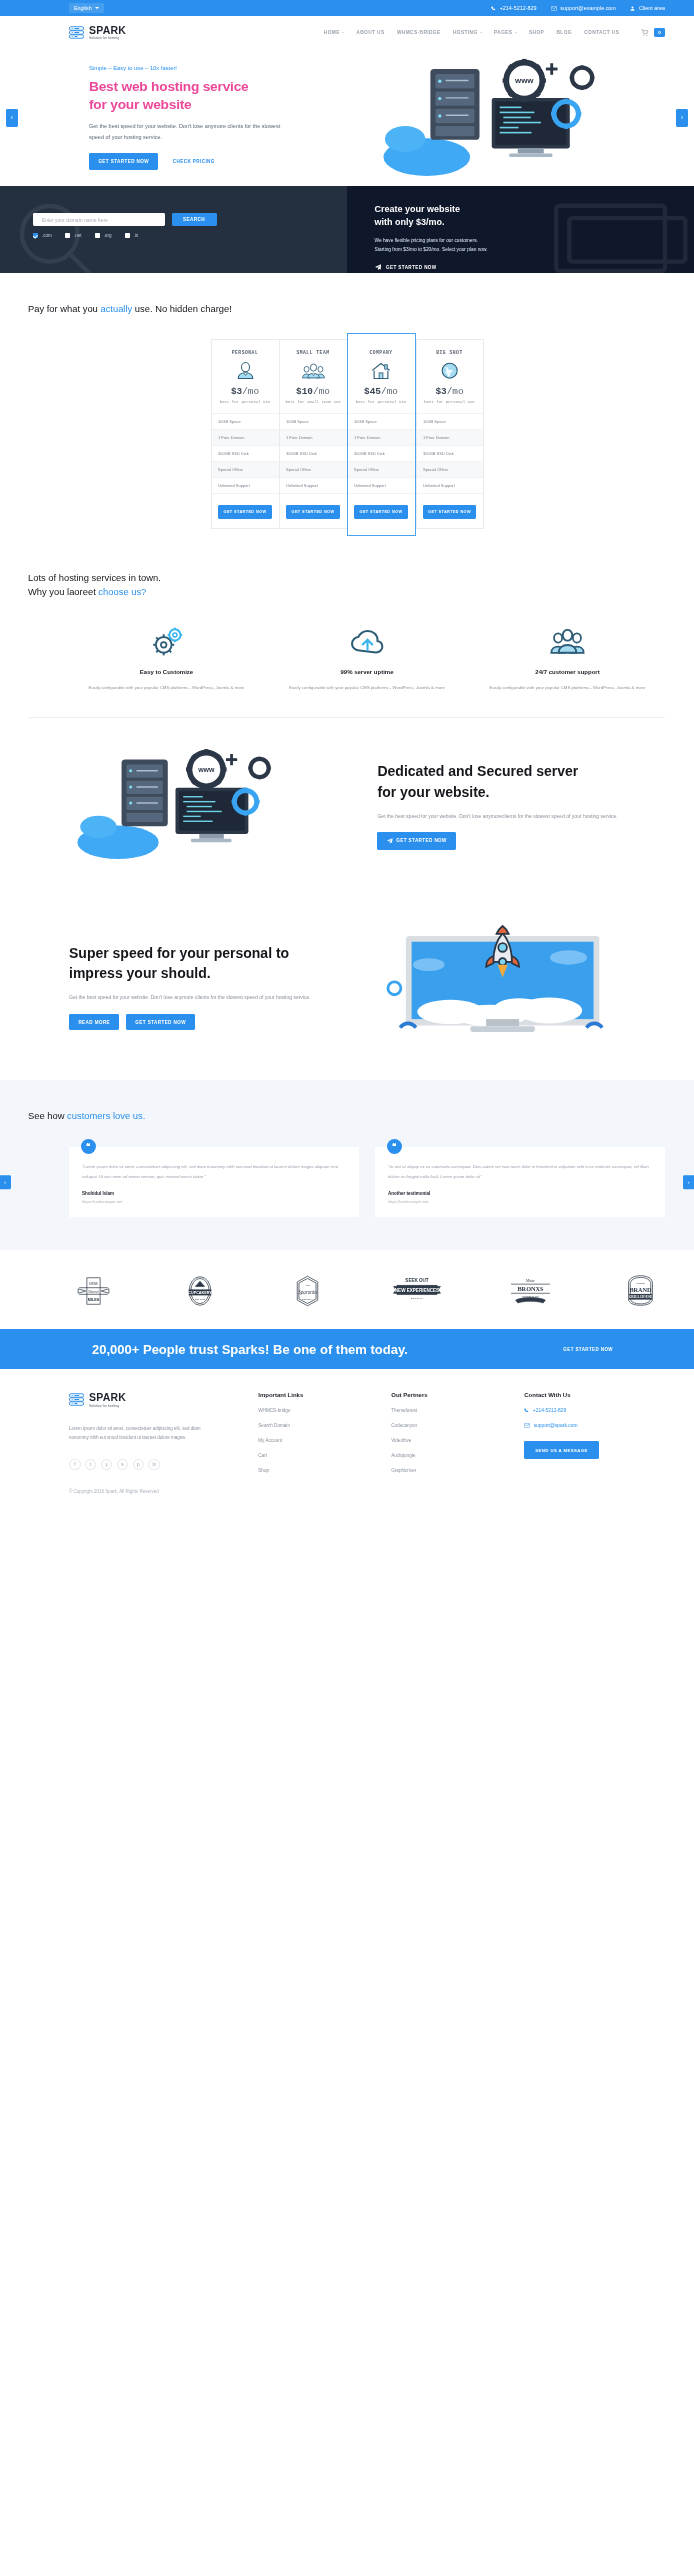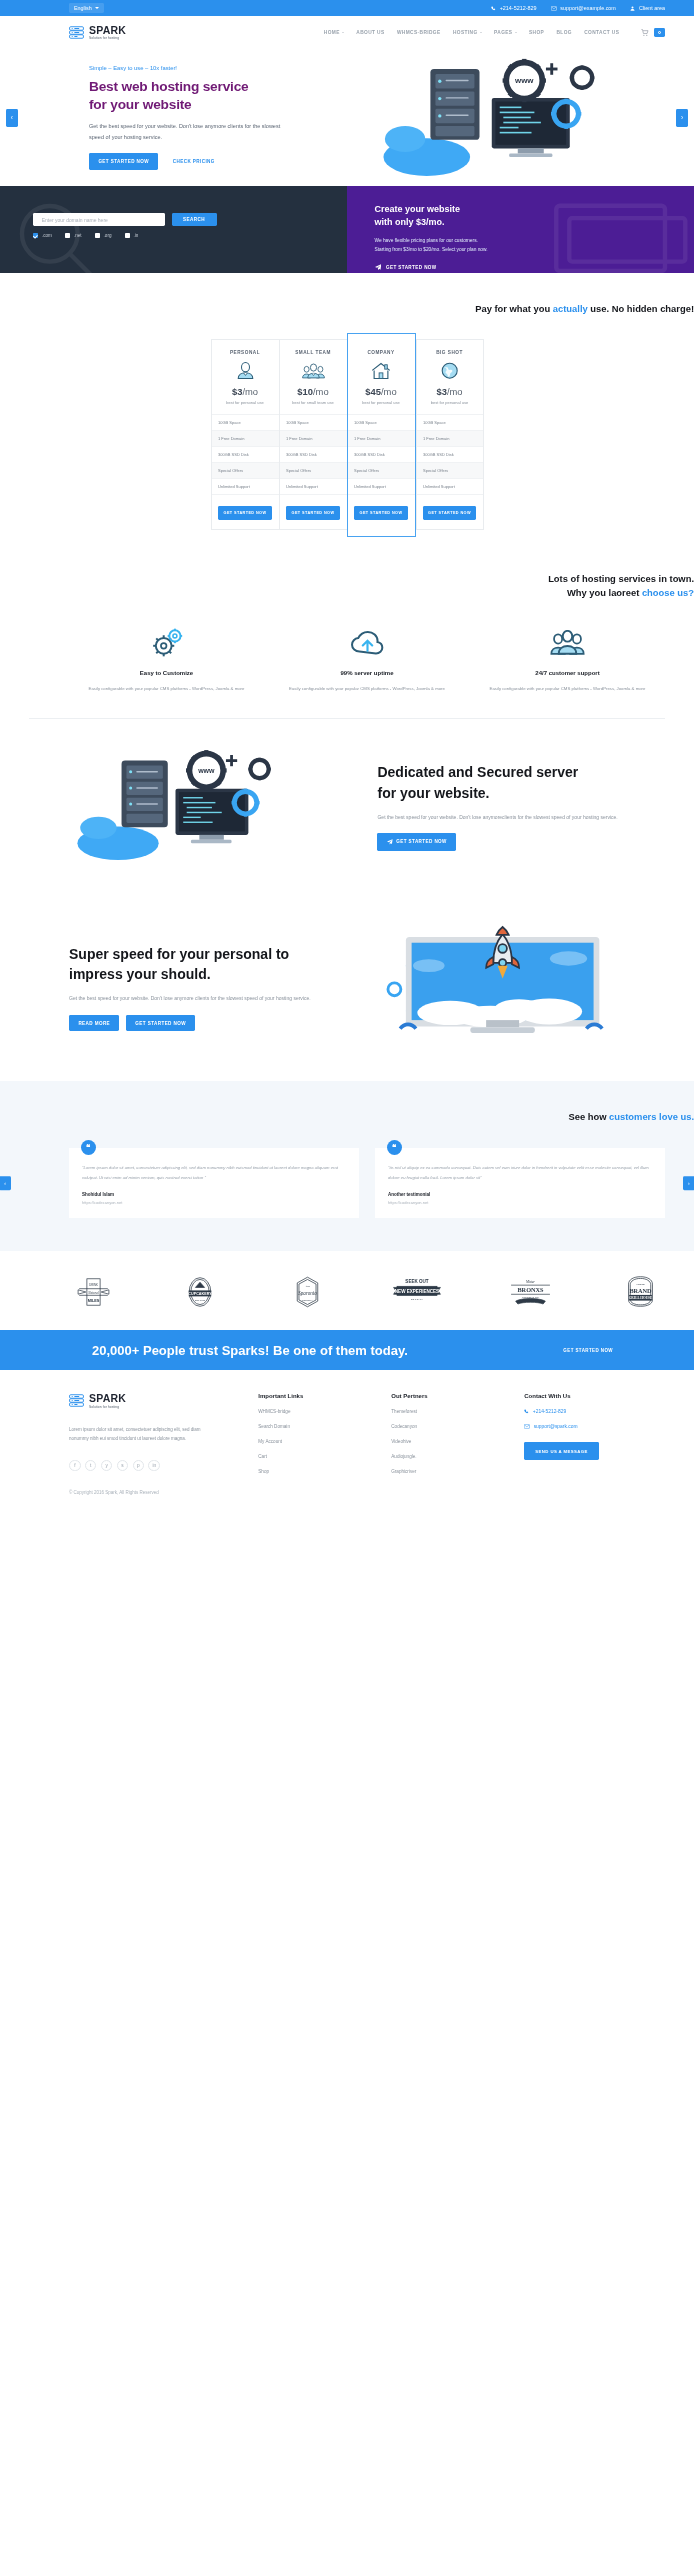--- a/index.html
+++ b/index.html
@@ -52,21 +52,21 @@
   .nav-icons { margin-left: 9.4px; display:flex; align-items:center; gap:5px; }
   .cart-ico { color: #8a929c; }
   .sq-btn { width: 11px; height: 9.4px; background: #2b90ed; border-radius: 1.4px; display:flex; align-items:center; justify-content:center; cursor:pointer;}
   .sq-btn .dot { width: 3.6px; height:3.6px; border:0.9px solid #fff; border-radius:50%; }
 
   
   .hero { position: relative; height: 137px; background: #fff; overflow: hidden; }
   .hero .wrap { display:flex; align-items:center; height: 137px; }
   .hero-left { width: 268px; padding-left: 20px; }
   .hero-kicker { color: #2b90ed; font-size: 5.8px; margin-bottom: 7.2px; }
-  .hero-title { font-size: 13.7px; font-weight: 700; line-height: 1.28; color: #701a75; letter-spacing: -0.2px; }
+  .hero-title { font-size: 13.7px; font-weight: 700; line-height: 1.28; color: #ec4899; letter-spacing: -0.2px; }
   .hero-desc { font-size: 5.5px; color: #5b6573; line-height: 1.9; margin-top: 8px; width: 192px;}
   .hero-btns { display:flex; align-items:center; gap: 14.5px; margin-top: 11px; }
   .btn-primary {
     background: #2b90ed; color: #fff; font-size: 4.6px; font-weight: 700;
     letter-spacing: 0.4px; padding: 5.8px 9.4px; border: none; border-radius: 1.4px; cursor: pointer;
     display:inline-flex; align-items:center; gap:3.6px;
   }
   .btn-link { color: #2b90ed; font-size: 4.6px; font-weight: 700; letter-spacing: 0.4px; cursor: pointer; }
   .hero-art { position: absolute; right: 7.2px; top: 7.2px; width: 311px; height: 130px; }
   .arrow-nav {
@@ -74,21 +74,21 @@
     width: 12.3px; height: 18px; background: #2b90ed; color: #fff;
     display: flex; align-items: center; justify-content: center;
     font-size: 6.5px; border-radius: 1.4px; cursor: pointer; z-index: 5;
   }
   .arrow-left { left: 5.8px; }
   .arrow-right { right: 5.8px; }
 
   
   .split { display: flex; width: 694px; height: 87px; }
   .split-dark { flex: 0 0 347px; background: #24303f; position: relative; overflow:hidden; }
-  .split-blue { flex: 1; background: #4c1d95; position: relative; overflow:hidden; }
+  .split-blue { flex: 1; background: #0f172a; position: relative; overflow:hidden; }
   .split-inner { padding: 17.4px 0 0 33px; position: relative; z-index: 2; }
   .split-h { color: #fff; font-size: 9px; font-weight: 700; line-height: 1.4; }
   .search-row { display:flex; margin-top: 9.4px; }
   .search-input {
     width: 132px; height: 13.7px; border: none; background: #fff; border-radius: 1.4px;
     padding: 0 8.7px; font-size: 5px; color: #3a4350; font-family: "Liberation Sans", sans-serif;
   }
   .search-input::placeholder { color: #a9b0b9; }
   .search-btn {
     margin-left: 6.5px; height: 13.7px; padding: 0 11.6px; background: #2b90ed; border: none;
@@ -99,27 +99,27 @@
   .tld { display:flex; align-items:center; gap:3.6px; color:#c3cad3; font-size:4.6px; cursor:pointer; }
   .cb { width: 5.4px; height: 5.4px; border-radius: 0.7px; background:#fff; display:inline-block; position:relative;}
   .cb.on { background: #2b90ed; }
   .cb.on:after { content:""; position:absolute; left:1.4px; top:0.9px; width:1.6px; height:2.9px; border:solid #fff; border-width:0 0.8px 0.8px 0; transform: rotate(45deg); }
   .blue-desc { color: #e3f0fd; font-size: 4.8px; line-height: 1.9; margin-top: 7.2px; }
   .blue-cta { display:flex; align-items:center; gap:5px; margin-top: 10px; color:#fff; font-size:4.6px; font-weight:700; letter-spacing:0.4px; cursor:pointer; }
   .ghost-shape { position:absolute; opacity:.07; }
 
   
   .section { padding: 29px 0; }
-  .sec-title { text-align:right; font-size: 9.4px; font-weight: 700; color:#15171c; line-height:1.5;padding-left:28px; }
+  .sec-title { text-align:left; font-size: 9.4px; font-weight: 400; color:#15171c; line-height:1.5;padding-left:28px; }
   .accent { color: #2b90ed; }
   .price-grid { display:flex; justify-content:center; margin-top: 23px; }
   .price-card { width: 68px; background:#fff; border:0.7px solid #e9ecef; border-right:none; }
   .price-card:last-child { border-right:0.7px solid #e9ecef; }
   .price-card.featured { border: 0.7px solid #49a3f1; width: 69px; margin-top:-6.5px; margin-bottom:-6.5px; padding-bottom:6.5px; padding-top:6.5px; background:#fff; position:relative; z-index:2; }
-  .pc-top { padding: 10px 0 9.4px; text-align:center; }
+  .pc-top { padding: 10px 0 9.4px; text-align:center;font-family:Liberation Mono, monospace; }
   .pc-name { font-size: 4.7px; font-weight:700; letter-spacing:0.5px; color:#5b6573; }
   .pc-icon { height: 19px; display:flex; align-items:center; justify-content:center; margin: 6.5px 0 5px; }
   .pc-price { font-size: 9.4px; color:#59636f; }
   .pc-price b { color:#3c4654; font-weight:700; }
   .pc-sub { font-size: 4px; color:#8a929c; margin-top: 2.9px; }
   .pc-feat { font-size: 4px; color:#7b838d; padding: 5px 6.5px; border-top:0.7px solid #f0f2f4; }
   .pc-feat:nth-child(odd) { background: #f7f8f9; }
   .pc-btnwrap { padding: 8px 6.5px 9.4px; text-align:center; border-top:0.7px solid #f0f2f4;}
   .pc-btn { background:#2b90ed; color:#fff; border:none; width: 100%; padding:5px 0; font-size:3.8px; font-weight:700; letter-spacing:0.4px; border-radius:1.4px; cursor:pointer; font-family:"Liberation Sans",sans-serif;}
 

